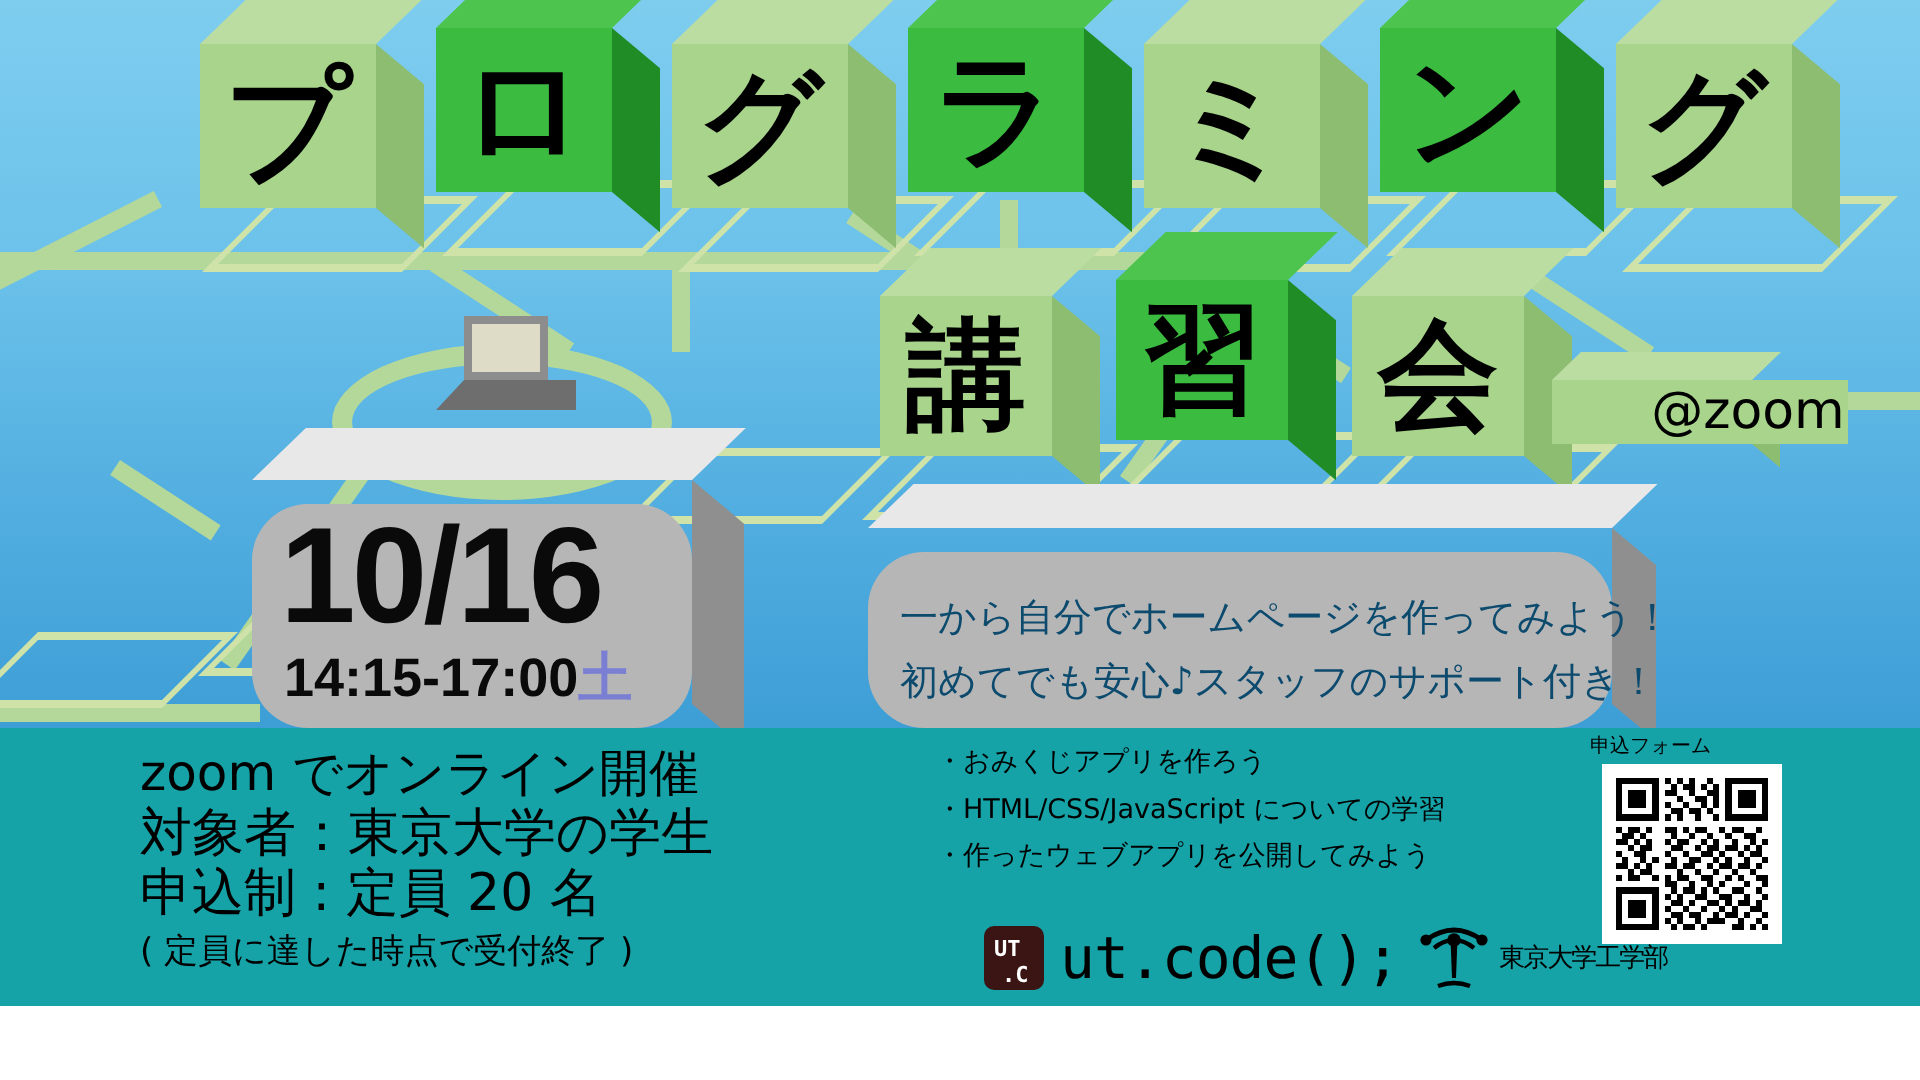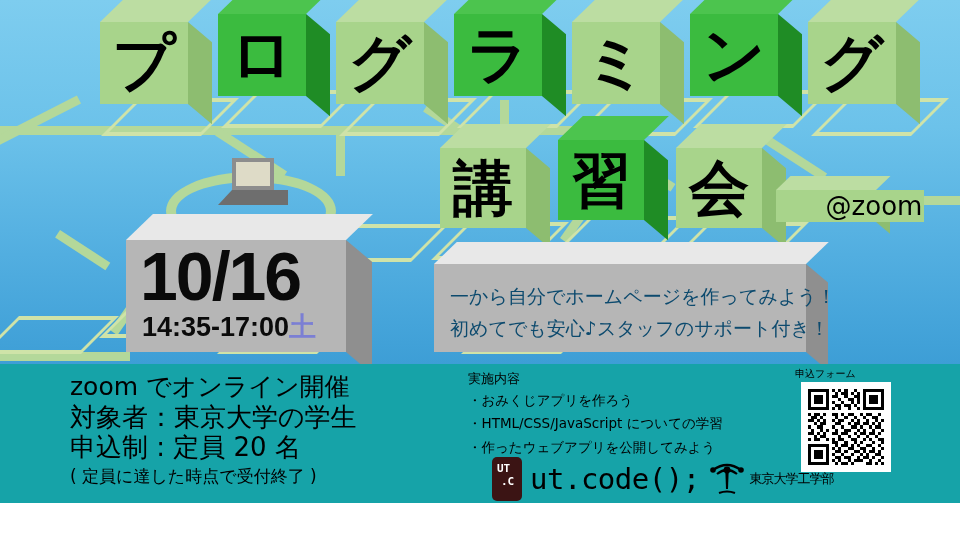--- a/index.html
+++ b/index.html
@@ -119,25 +119,26 @@
   .slab .face span {
     font-family: "DejaVu Sans", sans-serif;
     font-size: 26px; color: #000; line-height: 1;
   }
   .slab .top { position: absolute; background: #bcdda2; z-index: 2; }
   .slab .side { position: absolute; background: #8dbd70; z-index: 1; }
 
   
   .gbox { position: absolute; }
   .gbox .gface {
-    position: absolute; left: 0; top: 0;
+    position: absolute; left: 0; top: 12px;
     width: 100%; height: 100%;
     background: #b6b6b6;
     z-index: 3;
     box-sizing: border-box;
+    border-radius: 28px;
   }
   .gbox .gtop { position: absolute; background: #e8e8e8; z-index: 2; }
   .gbox .gside { position: absolute; background: #8f8f8f; z-index: 1; }
 
   .date-main {
     position: absolute;
     left: 14px; top: 2px;
     font-family: "Liberation Sans", sans-serif;
     font-weight: 700;
     font-size: 68px;
@@ -227,21 +228,21 @@
   }
   
   .logorow {
     position: absolute;
     left: 492px; top: 459px;
     display: flex;
     align-items: center;
     height: 40px;
   }
   .utmark {
-    width: 30px; height: 44px;
+    width: 30px; height: 32px;
     background: #3b1414;
     border-radius: 5px;
     position: relative;
     margin-right: 8px;
     flex: none;
   }
   .utmark .r1, .utmark .r2 {
     position: absolute;
     color: #fff;
     font-family: "DejaVu Sans Mono", monospace;
@@ -411,21 +412,21 @@
           <span>@zoom</span>
         </div>
     </div>
 
     <div class="gbox" style="left:126px; top:240px; width:220px; height:112px;">
       <div class="gside" style="left:220px; top:0; width:26px; height:112px; transform:skewY(40deg); transform-origin:0 0;"></div>
       <div class="gtop" style="left:0; top:-26px; width:220px; height:26px; transform:skewX(-46deg); transform-origin:0 100%;"></div>
       <div class="gface">
         <div class="date-main">10/16</div>
         <div class="date-sub">
-          <span>14:35-17:00</span><span class="dow">土</span>
+          <span>14:15-17:00</span><span class="dow">土</span>
         </div>
       </div>
     </div>
 
     <div class="gbox" style="left:434px; top:264px; width:372px; height:88px;">
       <div class="gside" style="left:372px; top:0; width:22px; height:88px; transform:skewY(40deg); transform-origin:0 0;"></div>
       <div class="gtop" style="left:0; top:-22px; width:372px; height:22px; transform:skewX(-46deg); transform-origin:0 100%;"></div>
       <div class="gface">
         <div class="desc-line" style="top:20px;">一から自分でホームページを作ってみよう！</div>
         <div class="desc-line" style="top:52px;">初めてでも安心♪スタッフのサポート付き！</div>
@@ -435,21 +436,20 @@
 
   <div class="band">
     <div class="band-left">
       <div class="bl-1">zoom でオンライン開催</div>
       <div class="bl-2">対象者：東京大学の学生</div>
       <div class="bl-3">申込制 : 定員 20 名</div>
       <div class="bl-4">( 定員に達した時点で受付終了 )</div>
     </div>
 
     <div class="band-right">
-      <div class="br-head">実施内容</div>
       <div class="br-item">・おみくじアプリを作ろう</div>
       <div class="br-item">・HTML/CSS/JavaScript についての学習</div>
       <div class="br-item">・作ったウェブアプリを公開してみよう</div>
     </div>
   </div>
 
   <div class="qr-wrap">
     <div class="qr-label">申込フォーム</div>
     <div class="qr-box">
       <svg viewBox="0 0 25 25" width="76" height="76" shape-rendering="crispEdges">

